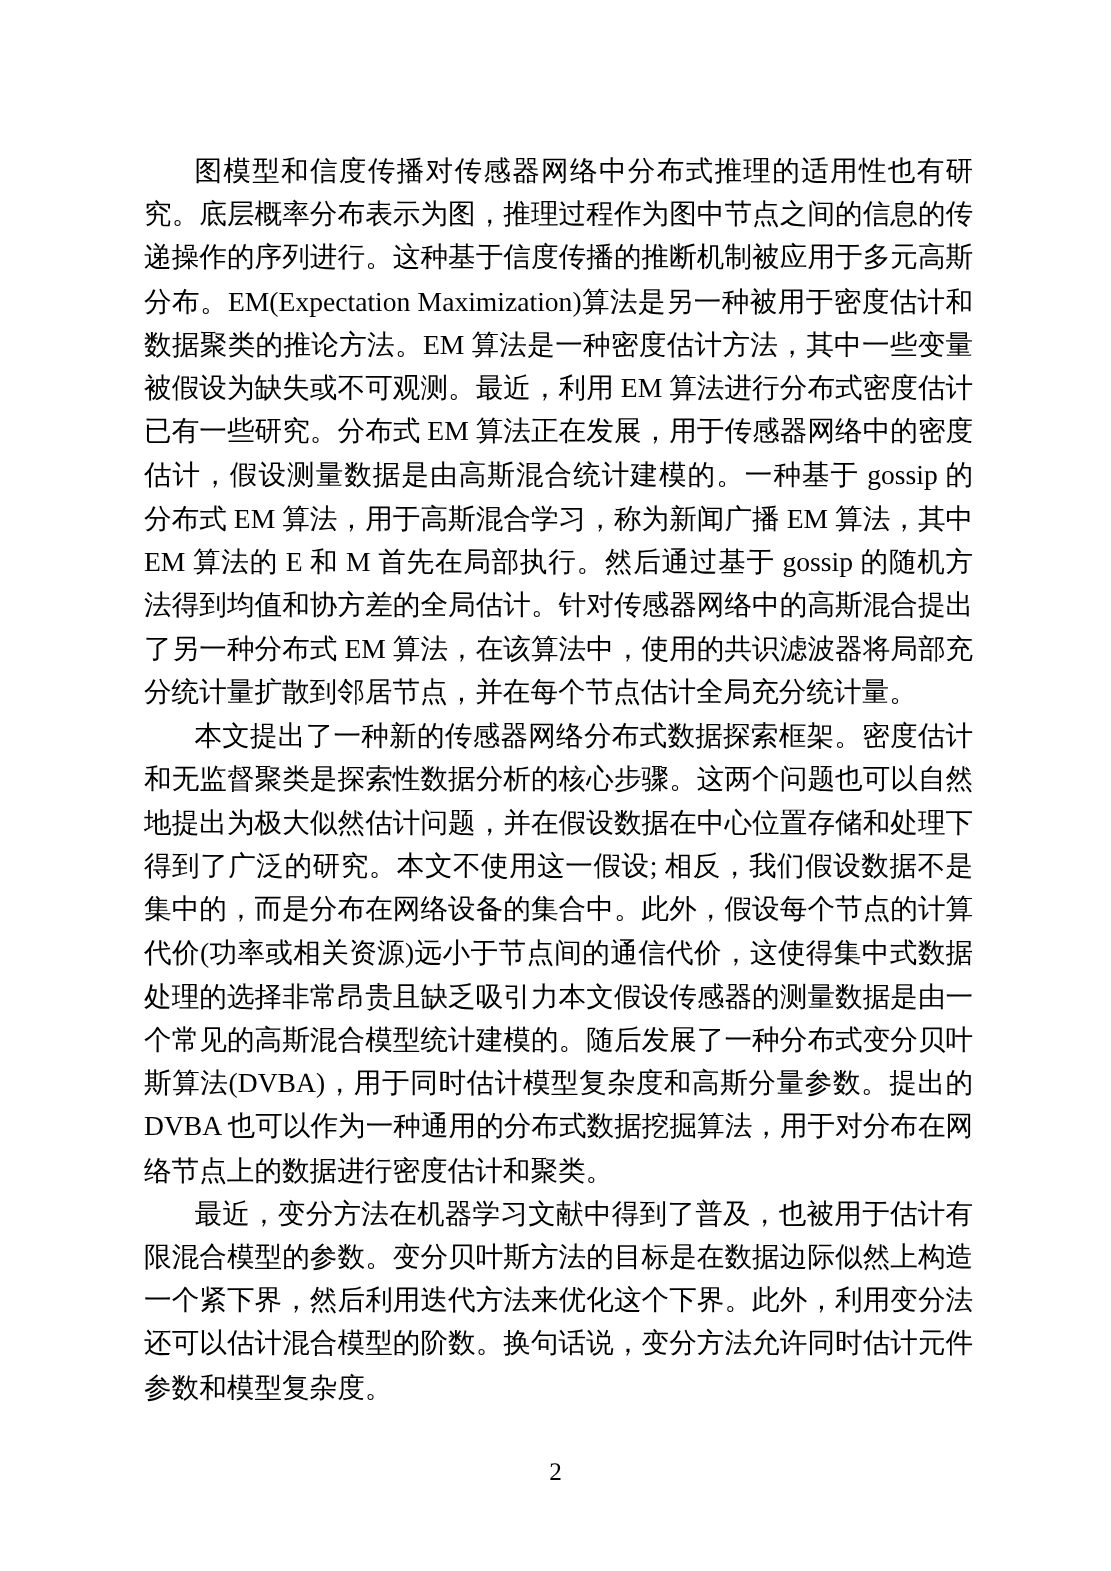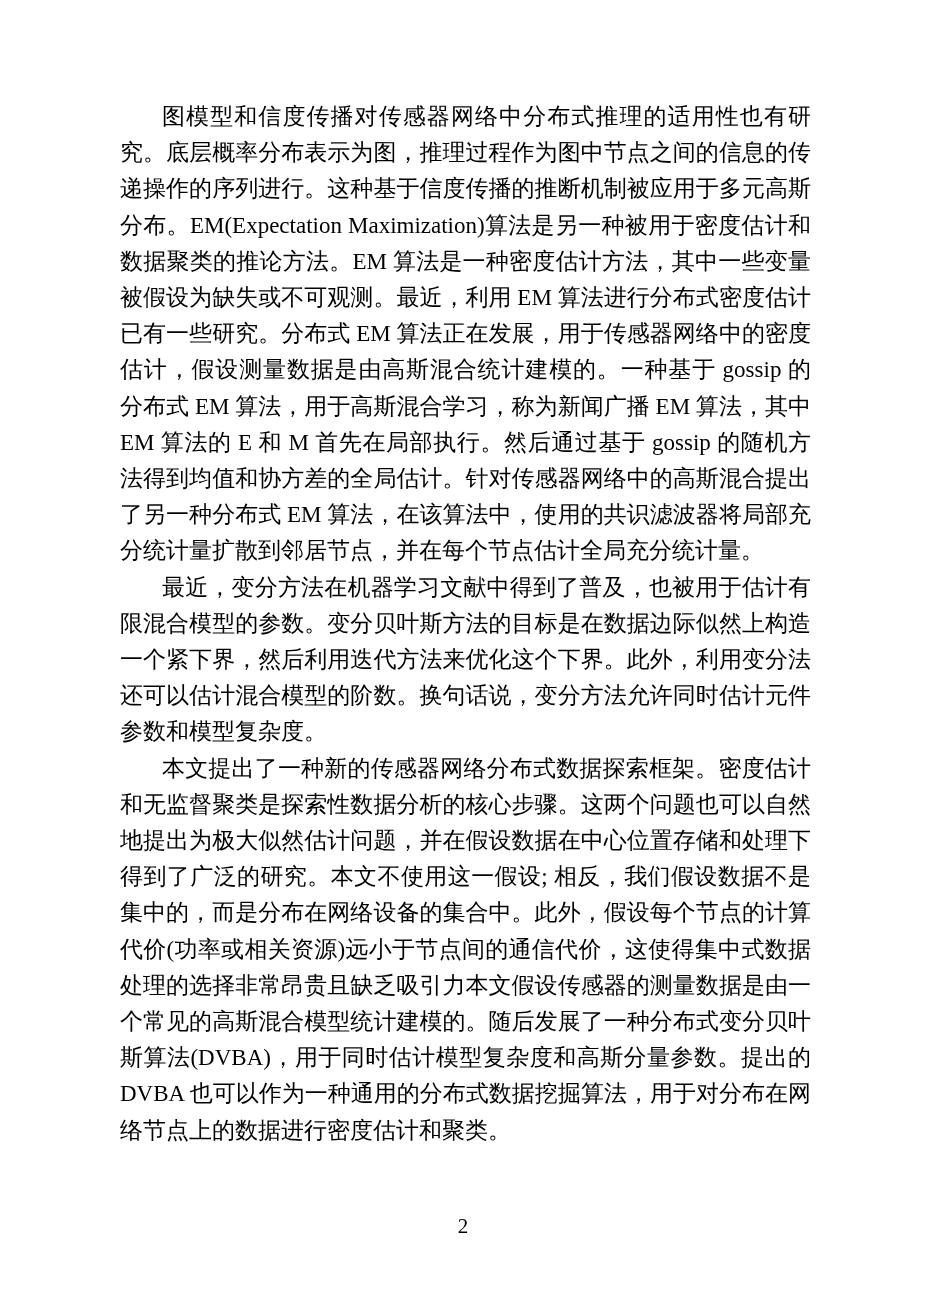--- a/index.html
+++ b/index.html
@@ -12,21 +12,21 @@
     width: 926px;
     height: 1309px;
     background: #ffffff;
     overflow: hidden;
     font-family: "Liberation Serif", "DejaVu Serif", serif;
     color: #000000;
   }
   .content {
     position: absolute;
     left: 120px;
-    top: 99px;
+    top: 125px;
     width: 691px;
   }
   .content p {
     margin: 0;
     padding: 0;
     font-size: 23px;
     line-height: 36.2px;
     text-align: justify;
     text-indent: 42px;
     word-break: break-all;
@@ -40,19 +40,19 @@
     font-size: 21px;
     line-height: 28px;
   }
 </style>
 </head>
 <body>
 
 <div class="page">
   <div class="content">
     <p>图模型和信度传播对传感器网络中分布式推理的适用性也有研究。底层概率分布表示为图，推理过程作为图中节点之间的信息的传递操作的序列进行。这种基于信度传播的推断机制被应用于多元高斯分布。EM(Expectation Maximization)算法是另一种被用于密度估计和数据聚类的推论方法。EM 算法是一种密度估计方法，其中一些变量被假设为缺失或不可观测。最近，利用 EM 算法进行分布式密度估计已有一些研究。分布式 EM 算法正在发展，用于传感器网络中的密度估计，假设测量数据是由高斯混合统计建模的。一种基于 gossip 的分布式 EM 算法，用于高斯混合学习，称为新闻广播 EM 算法，其中 EM 算法的 E 和 M 首先在局部执行。然后通过基于 gossip 的随机方法得到均值和协方差的全局估计。针对传感器网络中的高斯混合提出了另一种分布式 EM 算法，在该算法中，使用的共识滤波器将局部充分统计量扩散到邻居节点，并在每个节点估计全局充分统计量。</p>
+    <p>本文提出了一种新的传感器网络分布式数据探索框架。密度估计和无监督聚类是探索性数据分析的核心步骤。这两个问题也可以自然地提出为极大似然估计问题，并在假设数据在中心位置存储和处理下得到了广泛的研究。本文不使用这一假设; 相反，我们假设数据不是集中的，而是分布在网络设备的集合中。此外，假设每个节点的计算代价(功率或相关资源)远小于节点间的通信代价，这使得集中式数据处理的选择非常昂贵且缺乏吸引力本文假设传感器的测量数据是由一个常见的高斯混合模型统计建模的。随后发展了一种分布式变分贝叶斯算法(DVBA)，用于同时估计模型复杂度和高斯分量参数。提出的 DVBA 也可以作为一种通用的分布式数据挖掘算法，用于对分布在网络节点上的数据进行密度估计和聚类。</p>
     <p>最近，变分方法在机器学习文献中得到了普及，也被用于估计有限混合模型的参数。变分贝叶斯方法的目标是在数据边际似然上构造一个紧下界，然后利用迭代方法来优化这个下界。此外，利用变分法还可以估计混合模型的阶数。换句话说，变分方法允许同时估计元件参数和模型复杂度。</p>
-    <p>本文提出了一种新的传感器网络分布式数据探索框架。密度估计和无监督聚类是探索性数据分析的核心步骤。这两个问题也可以自然地提出为极大似然估计问题，并在假设数据在中心位置存储和处理下得到了广泛的研究。本文不使用这一假设; 相反，我们假设数据不是集中的，而是分布在网络设备的集合中。此外，假设每个节点的计算代价(功率或相关资源)远小于节点间的通信代价，这使得集中式数据处理的选择非常昂贵且缺乏吸引力本文假设传感器的测量数据是由一个常见的高斯混合模型统计建模的。随后发展了一种分布式变分贝叶斯算法(DVBA)，用于同时估计模型复杂度和高斯分量参数。提出的 DVBA 也可以作为一种通用的分布式数据挖掘算法，用于对分布在网络节点上的数据进行密度估计和聚类。</p>
   </div>
   <div class="footer">
     <span>2</span>
   </div>
 </div>
 
 </body></html>

